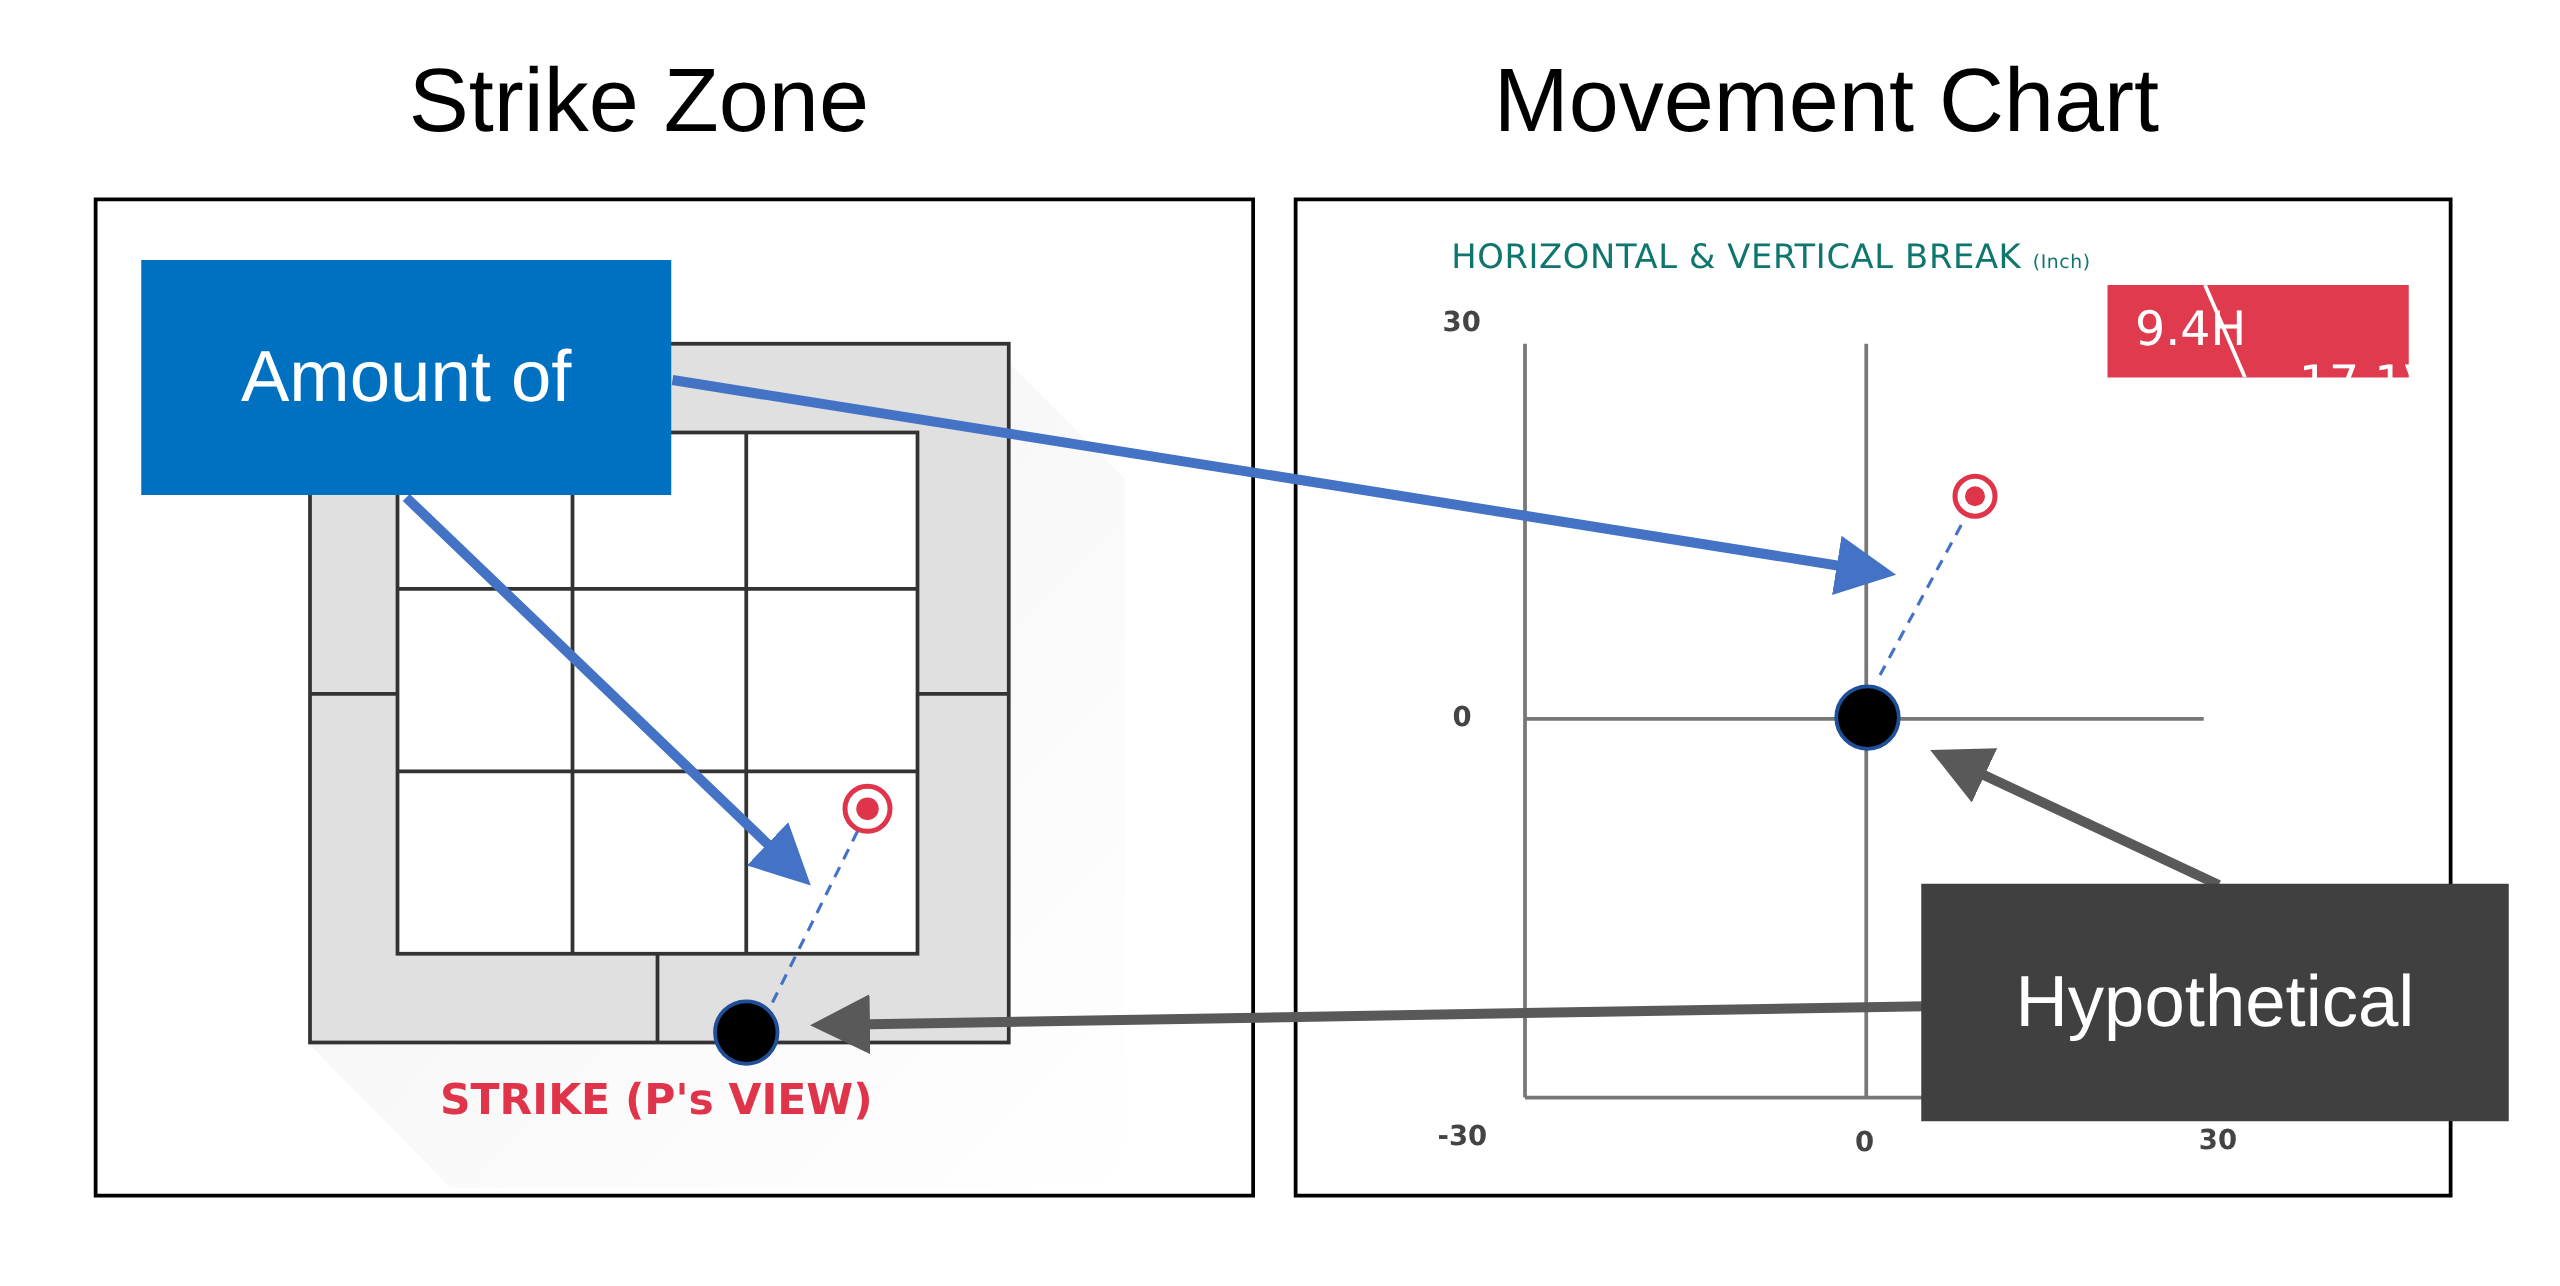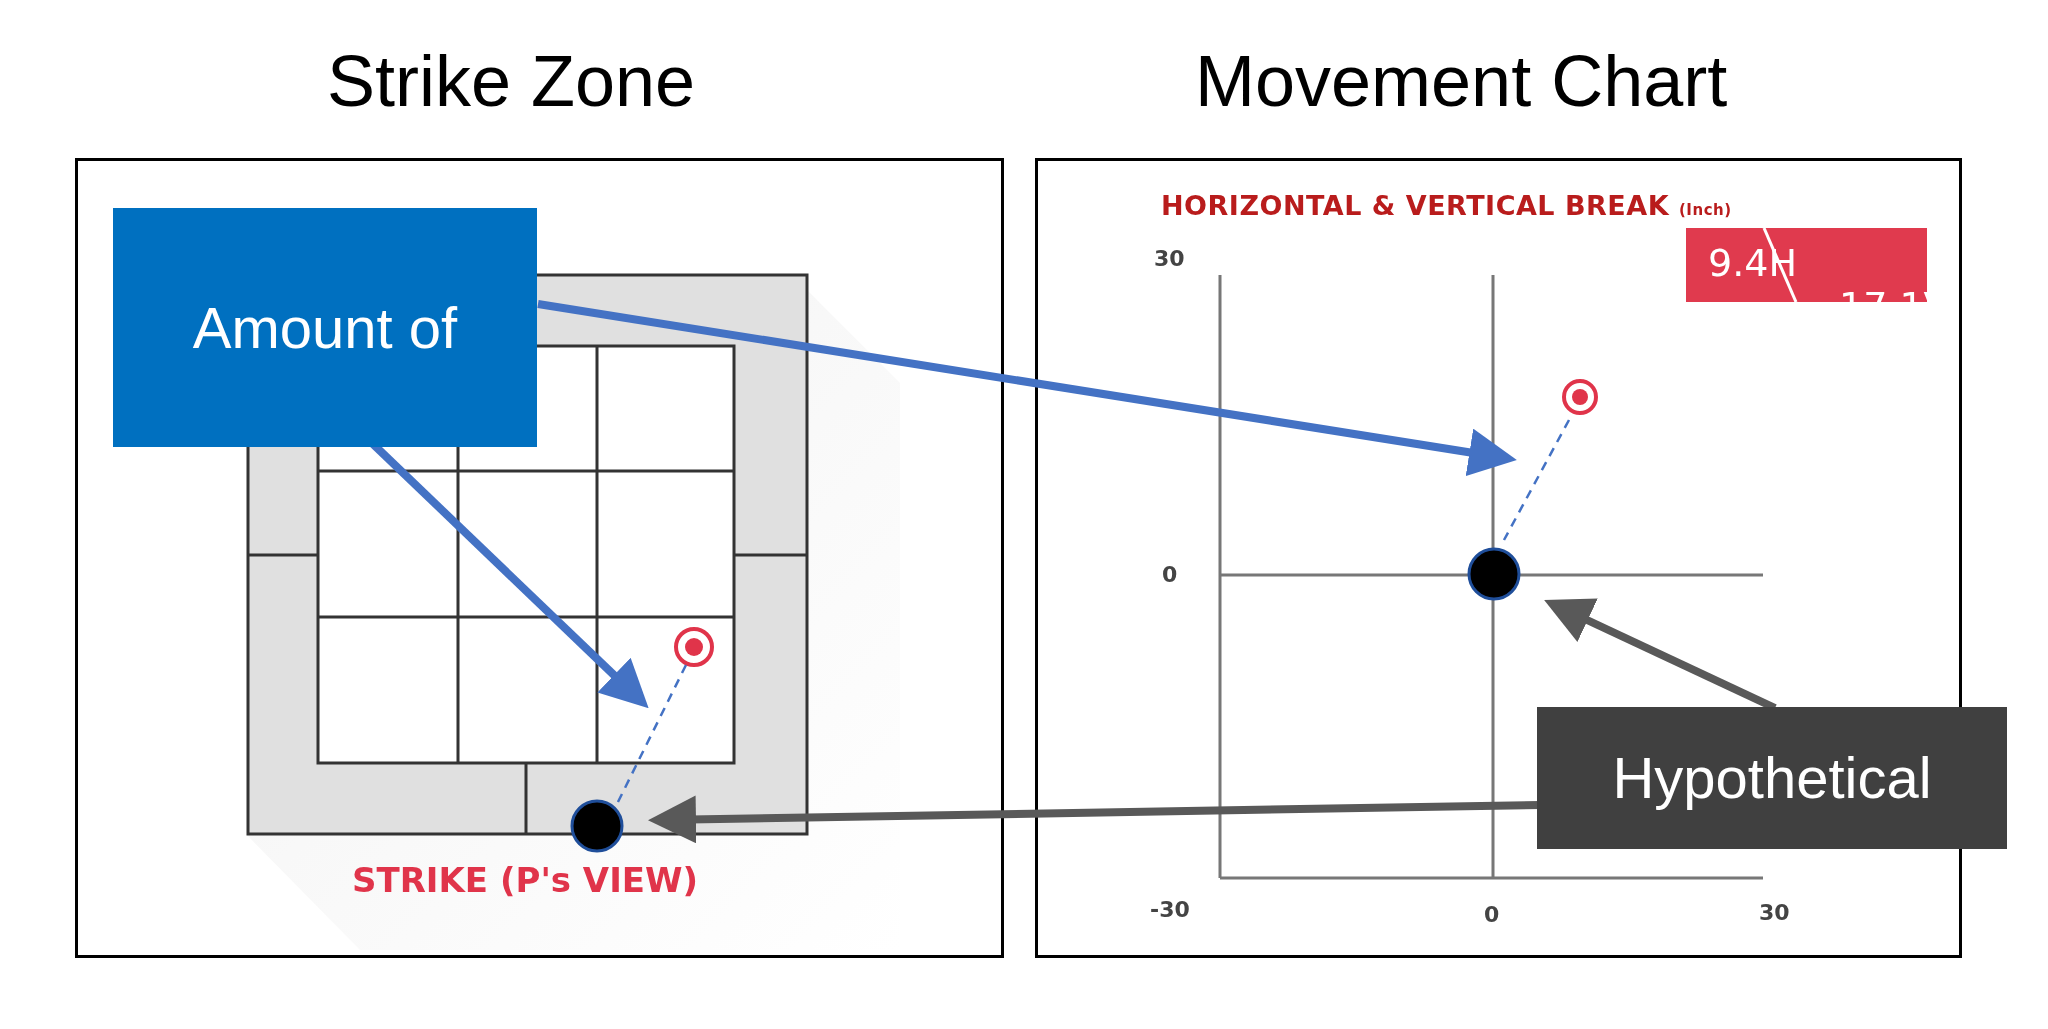--- a/index.html
+++ b/index.html
@@ -2,21 +2,21 @@
 <html><head>
 <meta charset="utf-8">
 <style>
   html, body { margin:0; padding:0; background:#ffffff; }
   body { width:2048px; height:1029px; position:relative; overflow:hidden; font-family:"Liberation Sans", sans-serif; }
   .title { position:absolute; top:40px; font-size:72px; color:#000; font-family:"Liberation Sans", sans-serif; white-space:nowrap; }
   .panel { position:absolute; border:3px solid #000; background:#fff; box-sizing:border-box; }
   .callout { position:absolute; color:#fff; display:flex; align-items:center; justify-content:center; text-align:center; font-size:58px; line-height:76px; font-family:"Liberation Sans", sans-serif; }
   .callout-blue { background:#0070c0; }
   .callout-dark { background:#404040; }
-  .chart-title { position:absolute; color:#b91c1c; font-weight:bold; font-size:27px; letter-spacing:0.5px; font-family:"DejaVu Sans", sans-serif; white-space:nowrap; }
+  .chart-title { position:absolute; color:#0f766e; font-weight:normal; font-size:27px; letter-spacing:0.5px; font-family:"DejaVu Sans", sans-serif; white-space:nowrap; }
   .chart-title small { font-size:15px; }
   .badge { position:absolute; background:#e03a4e; color:#fff; font-size:38px; font-family:"DejaVu Sans", sans-serif; }
   .tick { position:absolute; color:#444; font-weight:bold; font-size:22px; font-family:"DejaVu Sans", sans-serif;text-align:right; }
   .zone-label { position:absolute; color:#e0344a; font-weight:bold; font-size:34px; font-family:"DejaVu Sans", sans-serif; white-space:nowrap; }
   svg.overlay { position:absolute; left:0; top:0; }
 </style>
 </head>
 <body>
 
 <div class="title" style="left:327px;">Strike Zone</div>
@@ -103,23 +103,23 @@
   <span style="position:absolute; left:22px; top:13px;">9.4H</span>
   <span style="position:absolute; left:153px; top:13px;margin-top:43px;">17.1V</span>
 </div>
 
 <div class="tick" style="left:1154px; top:246px;">30</div>
 <div class="tick" style="left:1162px; top:562px;">0</div>
 <div class="tick" style="left:1150px; top:897px;">-30</div>
 <div class="tick" style="left:1484px; top:902px;">0</div>
 <div class="tick" style="left:1759px; top:900px;">30</div>
 
-<div class="callout callout-blue" style="left:113px; top:208px; width:424px; height:239px;">
+<div class="callout callout-blue" style="left:113px; top:208px; width:424px; height:188px;">
   <div>
     <div>Amount of</div>
   </div>
 </div>
 
-<div class="callout callout-dark" style="left:1537px; top:707px; width:470px; height:142px;text-align:right;">
+<div class="callout callout-dark" style="left:1537px; top:707px; width:470px; height:190px;text-align:right;">
   <div>
     <div>Hypothetical</div>
   </div>
 </div>
 
 </body></html>

